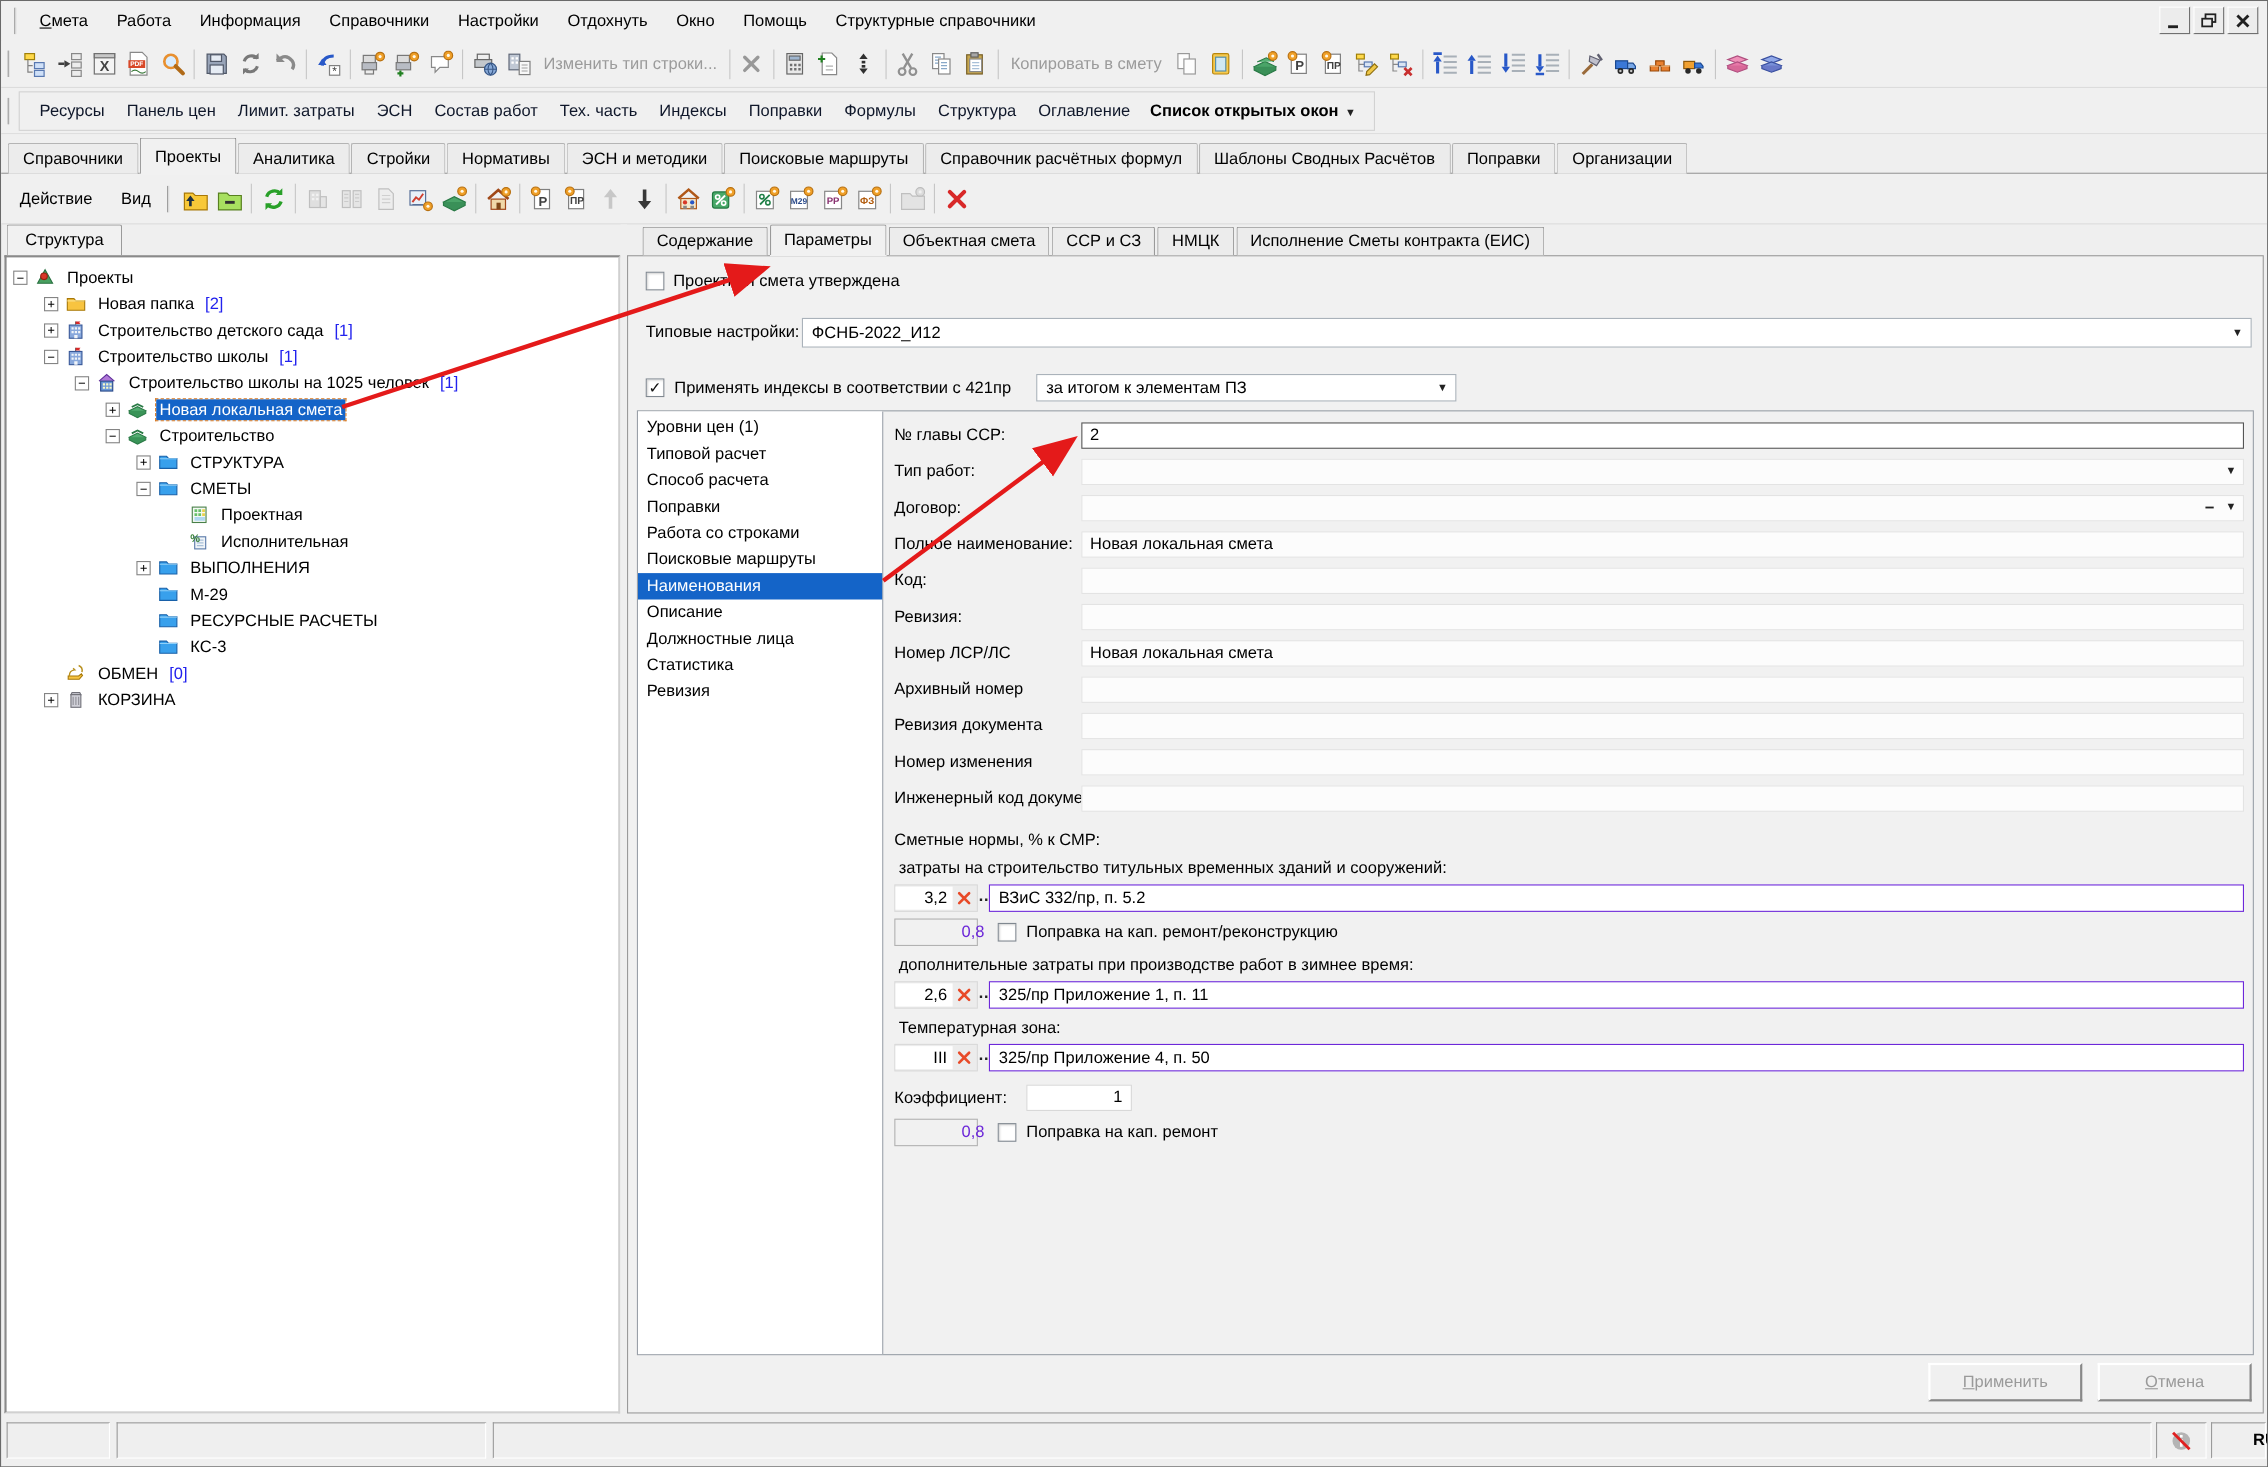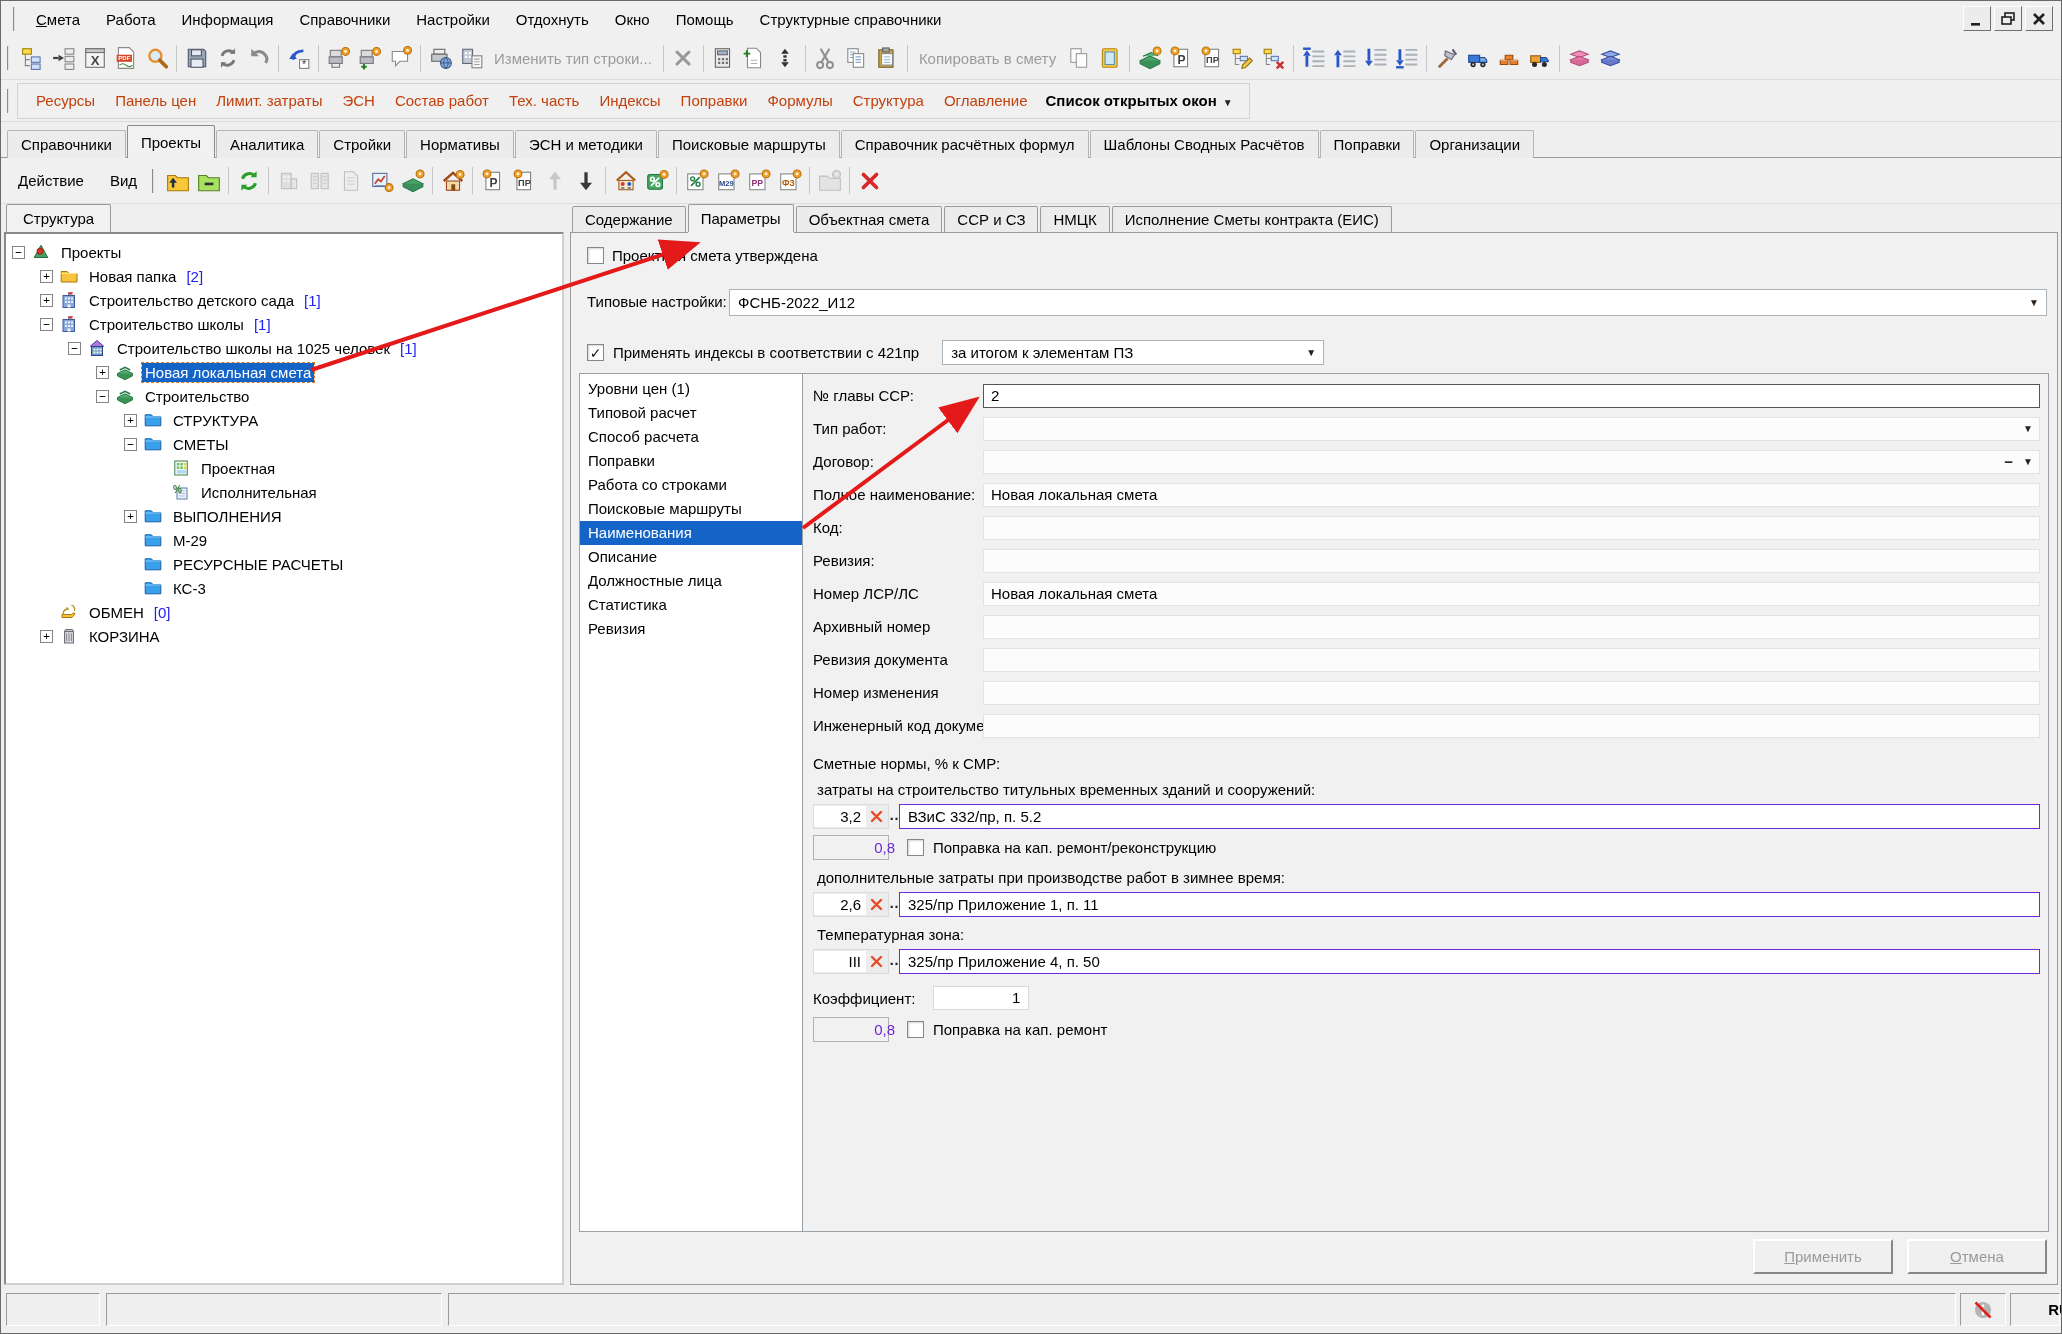--- a/index.html
+++ b/index.html
@@ -21,21 +21,21 @@
 
 .tb { display:flex; align-items:center; background:#f0f0f0; border-bottom:1px solid #dcdcdc; padding:1px 4px; }
 .tb1 { height:43px; }
 .tb2 { height:42px; }
 .tb3 { height:46px; }
 .tbtn { width:31px; height:31px; display:flex; align-items:center; justify-content:center; flex:none; border:1px solid transparent; }
 .tbtn.disabled { opacity:.5; filter:grayscale(70%); }
 .tb-label { color:#9b9b9b; padding:0 7px; white-space:nowrap; }
 .sep { width:1px; height:27px; background:#c6c6c6; margin:0 4px; flex:none; }
 .tb2-box { display:inline-flex; align-items:center; height:36px; border:1px solid #d2d2d2; background:#f0f0f0; padding:0 8px; }
-.view-item { color:#c2410c; padding:0 10px; white-space:nowrap; }
+.view-item { color:#0f172a; padding:0 10px; white-space:nowrap; }
 .open-windows { color:#000; font-weight:bold; padding:0 8px; white-space:nowrap; }
 .open-windows .fab { margin-left:6px; }
 .tmenu { padding:5px 13px; white-space:nowrap; }
 
 .tabs-row { height:36px; display:flex; align-items:flex-end; padding-left:6px; background:#efefef; position:relative; }
 .tabs-row::after { content:""; position:absolute; left:0; right:0; bottom:0; height:1px; background:#9a9a9a; }
 .mtab { height:28px; padding:0 13px; display:flex; align-items:center; border:1px solid #b4b4b4; border-bottom:none; background:#ececec; margin-right:1px; border-radius:2px 2px 0 0; z-index:1; white-space:nowrap; }
 .mtab.active { height:33px; background:#f1f1f1; border-color:#8a8a8a; z-index:2; box-shadow:0 1px 0 #f1f1f1; }
 
 .workspace { position:absolute; left:3px; right:3px; top:203px; bottom:46px; }
@@ -44,21 +44,21 @@
 .tree-box { position:absolute; top:28px; left:0; right:0; bottom:2px; background:#fff; border:2px solid #8a8a8a; border-right-color:#d0d0d0; border-bottom-color:#d0d0d0; padding-top:6px; overflow:hidden; }
 .trow { height:24px; display:flex; align-items:center; white-space:nowrap; }
 .expand { width:13px; height:13px; flex:none; border:1px solid #848484; background:#fff; display:inline-flex; align-items:center; justify-content:center; font:11px "DejaVu Sans Mono", monospace; margin-right:6px; }
 .exp-spacer { width:19px; flex:none; }
 .ticon { width:22px; height:18px; flex:none; margin-right:5px; }
 .tlabel { padding:1px 3px; }
 .tlabel.selected { background:#1464c8; color:#fff; outline:1px dashed #d87820; }
 .tcount { color:#2222ee; margin-left:7px; }
 .splitter { position:absolute; left:560px; top:0; bottom:0; width:6px; background:#efefef; }
 
-.right-panel { position:absolute; left:566px; top:0; right:0; bottom:2px; }
+.right-panel { position:absolute; left:566px; top:0; right:0; bottom:2px;padding-left:12px; }
 .rp-tabs { height:28px; display:flex; align-items:flex-end; padding-left:2px; position:relative; z-index:2; }
 .rp-tab { height:26px; padding:0 12px; border:1px solid #9a9a9a; border-bottom:none; background:#ececec; display:flex; align-items:center; margin-right:2px; border-radius:2px 2px 0 0; white-space:nowrap; }
 .rp-tab.active { background:#f1f1f1; height:28px; box-shadow:0 1px 0 #f1f1f1; }
 .rp-body { position:absolute; top:28px; left:0; right:0; bottom:0; background:#f1f1f1; border:1px solid #9a9a9a; }
 .approved-row { position:absolute; top:14px; left:16px; display:flex; align-items:center; gap:8px; }
 .cb { width:17px; height:17px; background:#fff; border:1px solid #808890; box-shadow:inset 1px 1px 2px rgba(0,0,0,.18); display:inline-flex; align-items:center; justify-content:center; flex:none; }
 .cb.checked::after { content:"✓"; font:bold 14px "DejaVu Sans", sans-serif; color:#101010; line-height:1; }
 .ts-row { position:absolute; top:56px; left:16px; right:10px; height:28px; }
 .ts-label { position:absolute; left:0; top:4px; }
 .combo { position:absolute; height:27px; background:#fff; border:1px solid #aab2ba; display:flex; align-items:center; padding:0 26px 0 8px; }

